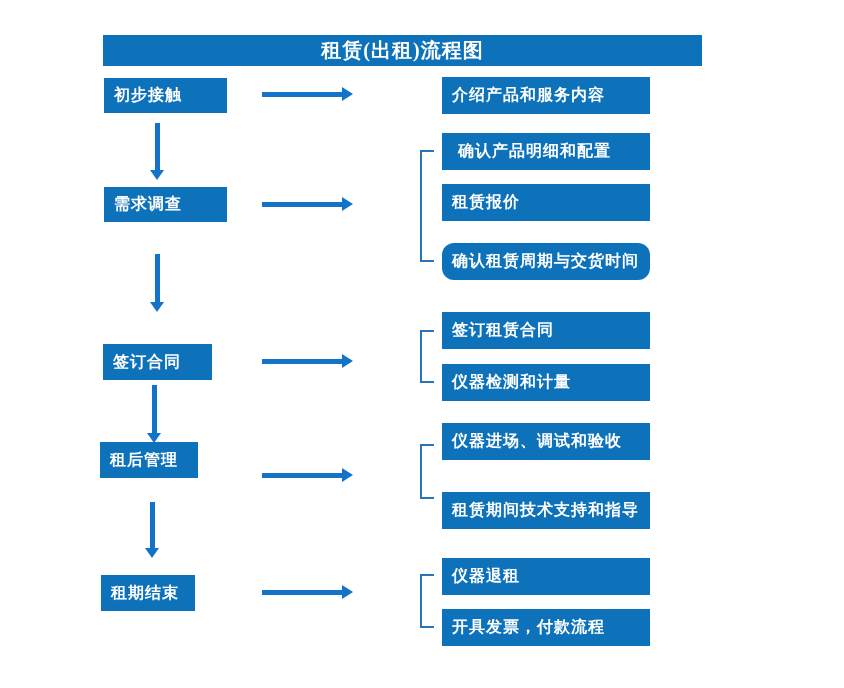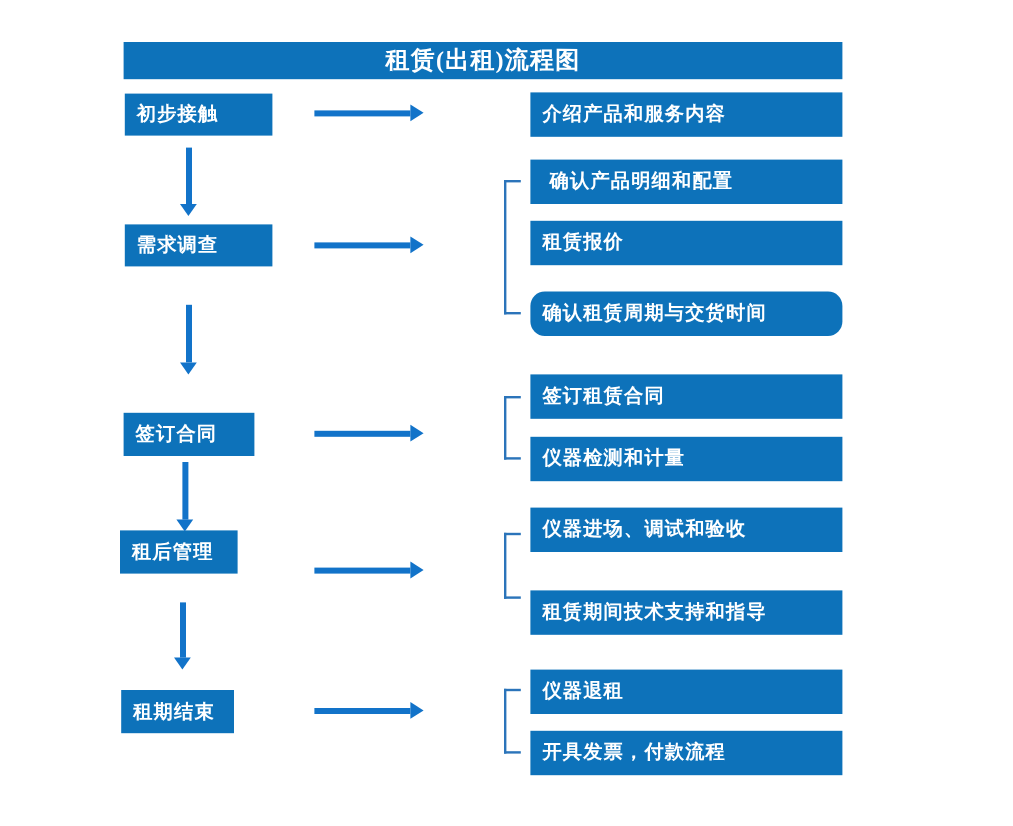--- a/index.html
+++ b/index.html
@@ -49,21 +49,21 @@
     letter-spacing: 1px;
     margin-top: 22px;
   }
   
   .step-0 { left: 104px; top:  78px; width: 123px; height: 35px; }
   .step-1 { left: 104px; top: 187px; width: 123px; height: 35px; }
   .step-2 { left: 103px; top: 344px; width: 109px; height: 36px; }
   .step-3 { left: 100px; top: 442px; width: 98px; height: 36px; }
   .step-4 { left: 101px; top: 575px; width: 94px; height: 36px; }
   
-  .out { left: 442px; width: 260px; height: 37px; }
+  .out { left: 442px; width: 208px; height: 37px; }
   .out-0 { top:  77px; }
   .out-1 { top: 133px; padding-left: 16px; }
   .out-2 { top: 184px; }
   .out-3 { top: 243px; border-radius: 12px; }
   .out-4 { top: 312px; }
   .out-5 { top: 364px; }
   .out-6 { top: 423px; }
   .out-7 { top: 492px; }
   .out-8 { top: 558px; }
   .out-9 { top: 609px; }

